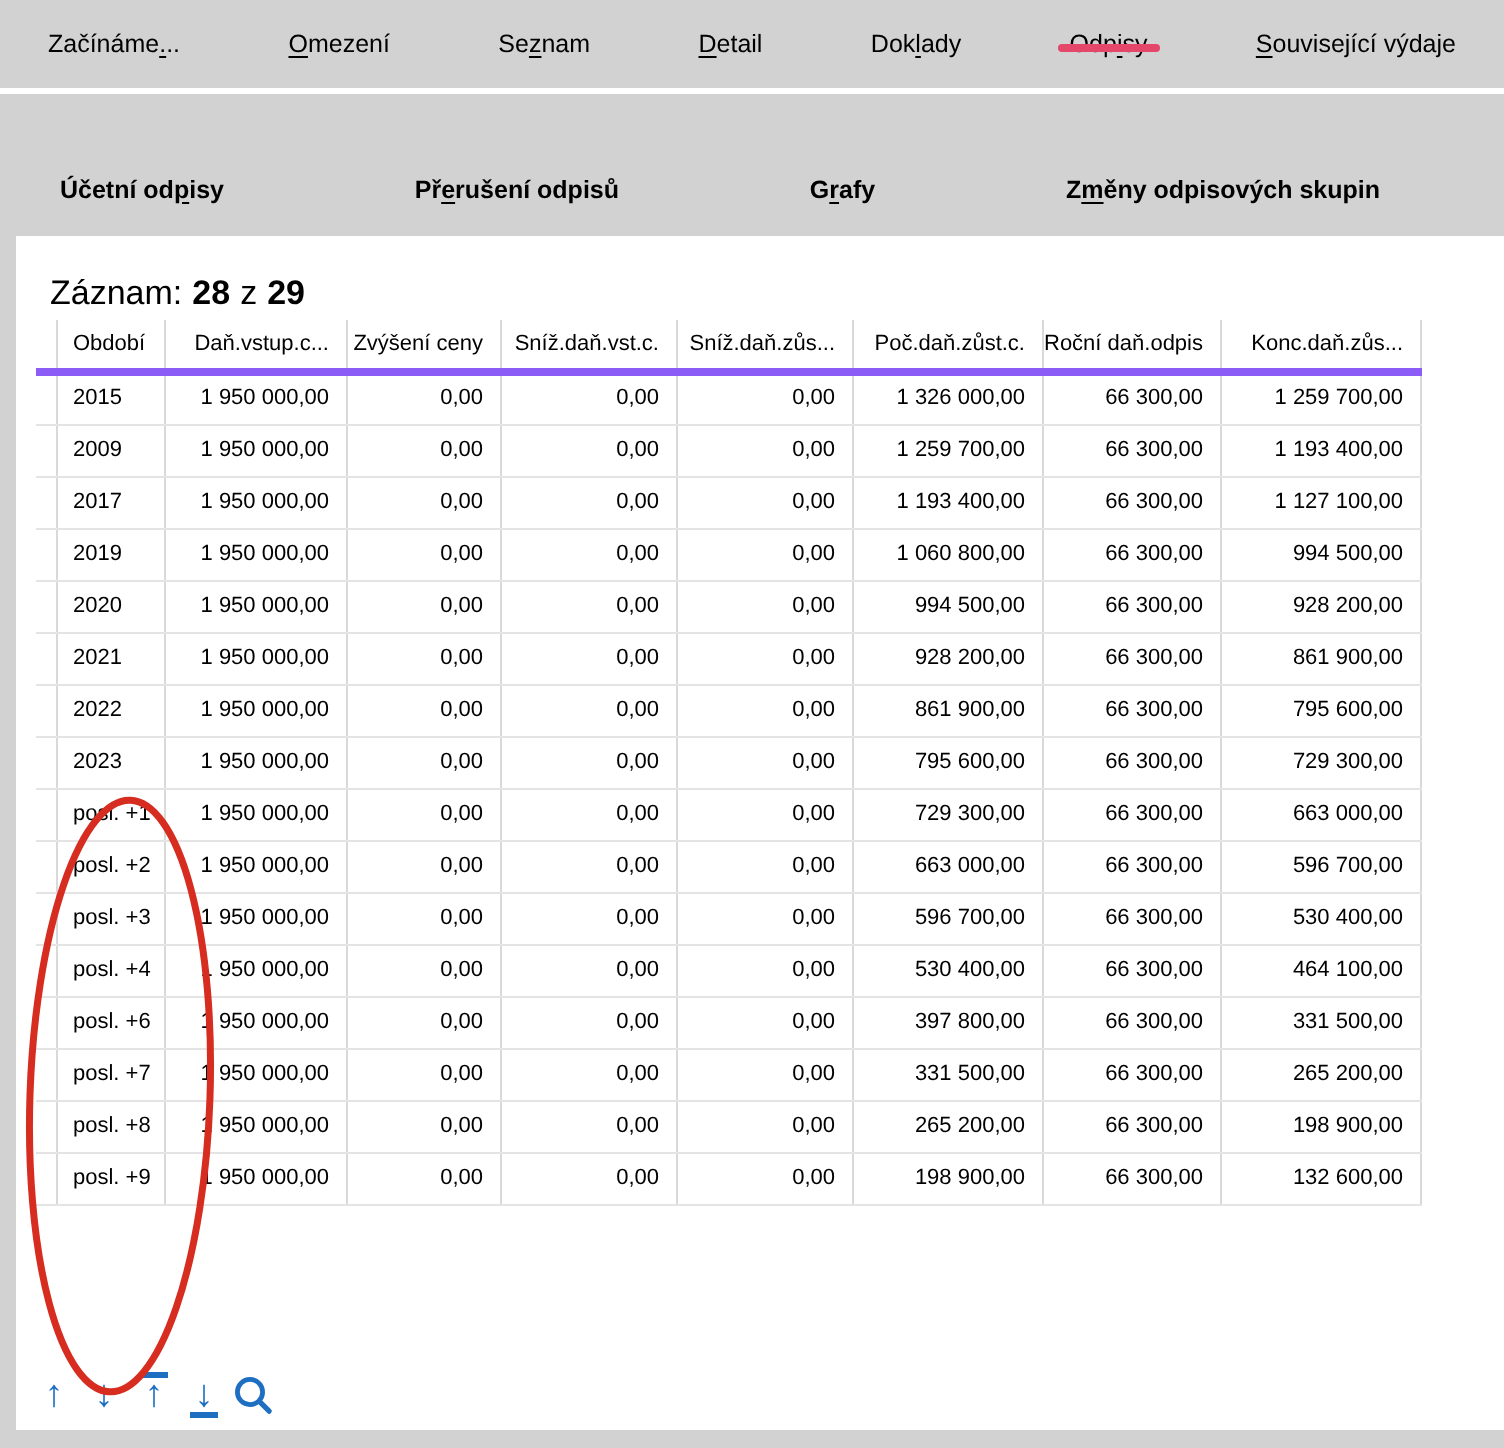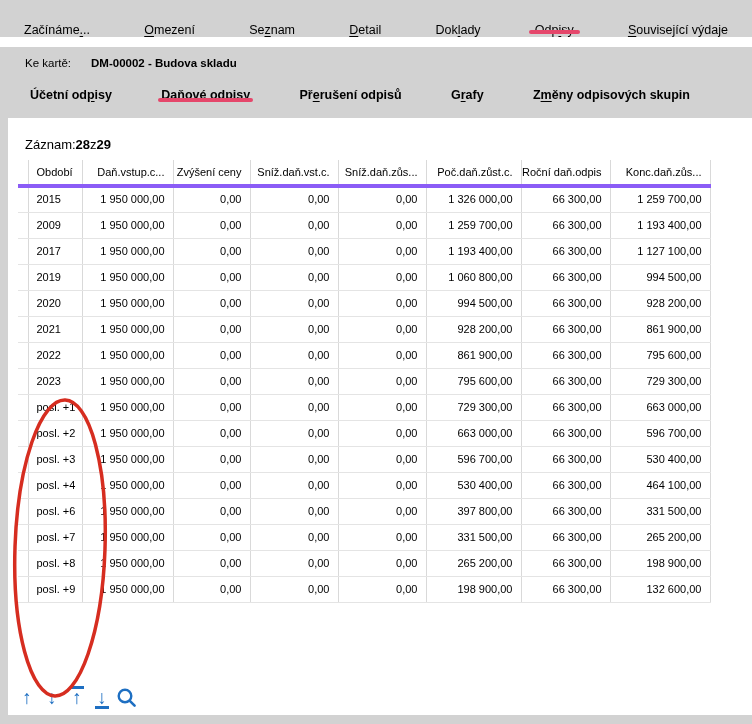--- a/index.html
+++ b/index.html
@@ -10,23 +10,23 @@
     --selected-row-bg:#c2c2c2;
   }
   *{margin:0;padding:0;box-sizing:border-box;}
   html,body{background:#fff;}
   .screen{
     position:relative;width:752px;height:724px;background:#fff;overflow:hidden;
     font-family:"Liberation Sans",sans-serif;color:#000;
   }
   
   .tabbar{
-    position:absolute;top:0;left:0;width:100%;height:37px;
+    position:absolute;top:0;left:0;width:100%;height:44px;
     background:var(--header-bg);display:flex;justify-content:space-between;
-    align-items:flex-end;padding:0 24px;
+    align-items:center;padding:0 24px;
   }
   .tab{position:relative;display:flex;align-items:center;font-size:12.5px;cursor:default;white-space:nowrap;}
   .tab.active::after{
     content:"";position:absolute;left:-6px;right:-6px;bottom:3px;height:4px;
     background:var(--accent);border-radius:2px;
   }
   .accel{text-decoration:underline;text-underline-offset:2px;}
   
   .band2{position:absolute;top:47px;left:0;width:100%;height:71px;background:var(--header-bg);}
   .card-row{padding:10px 0 0 25px;font-size:11.5px;display:flex;gap:20px;align-items:baseline;}
@@ -37,21 +37,21 @@
   }
   .subtab{position:relative;display:flex;align-items:center;font-size:12.5px;white-space:nowrap;cursor:default;}
   .subtab.active::after{
     content:"";position:absolute;left:-3px;right:-3px;bottom:0;height:4px;
     background:var(--accent);border-radius:2px;
   }
   
   .left-strip{position:absolute;top:118px;left:0;width:8px;bottom:0;background:var(--header-bg);}
   .bottom-strip{position:absolute;left:0;bottom:0;width:100%;height:9px;background:var(--header-bg);}
   
-  .record{position:absolute;top:137px;left:25px;font-size:13px;display:flex;}
+  .record{position:absolute;top:137px;left:25px;font-size:17px;display:flex;gap:5px;}
   .record b{font-weight:bold;}
   
   .table-wrap{position:absolute;top:160px;left:18px;}
   table{border-collapse:collapse;table-layout:fixed;width:692px;font-size:11px;line-height:1;}
   th,td{height:26px;white-space:nowrap;overflow:hidden;border-right:1px solid #d9d9d9;}
   thead th{font-weight:normal;border-bottom:4px solid #8b5cf6;}
   tbody td{border-bottom:1px solid #e4e4e4;}
   .col-period{text-align:left;padding-left:8px;}
   .col-num{text-align:right;padding-right:8px;}
   td.marker,th.marker{padding:0;}
@@ -90,30 +90,23 @@
       </div>
     <div class="tab active">
         <span><span>Odp</span><span class="accel">i</span><span>sy</span></span>
       </div>
     <div class="tab">
         <span><span></span><span class="accel">S</span><span>ouvisející výdaje</span></span>
       </div>
   </div>
 
   <div class="band2">
-    <div class="card-row">
-      <span>Ke kartě:</span>
-      <span class="card-value">DM-00002 - Budova skladu</span>
-    </div>
     <div class="subtab-row">
       <div class="subtab">
           <span><span>Účetní od</span><span class="accel">p</span><span>isy</span></span>
-        </div>
-      <div class="subtab active">
-          <span><span>Da</span><span class="accel">ň</span><span>ové odpisy</span></span>
         </div>
       <div class="subtab">
           <span><span>Př</span><span class="accel">e</span><span>rušení odpisů</span></span>
         </div>
       <div class="subtab">
           <span><span>G</span><span class="accel">r</span><span>afy</span></span>
         </div>
       <div class="subtab">
           <span><span>Z</span><span class="accel">m</span><span>ěny odpisových skupin</span></span>
         </div>

